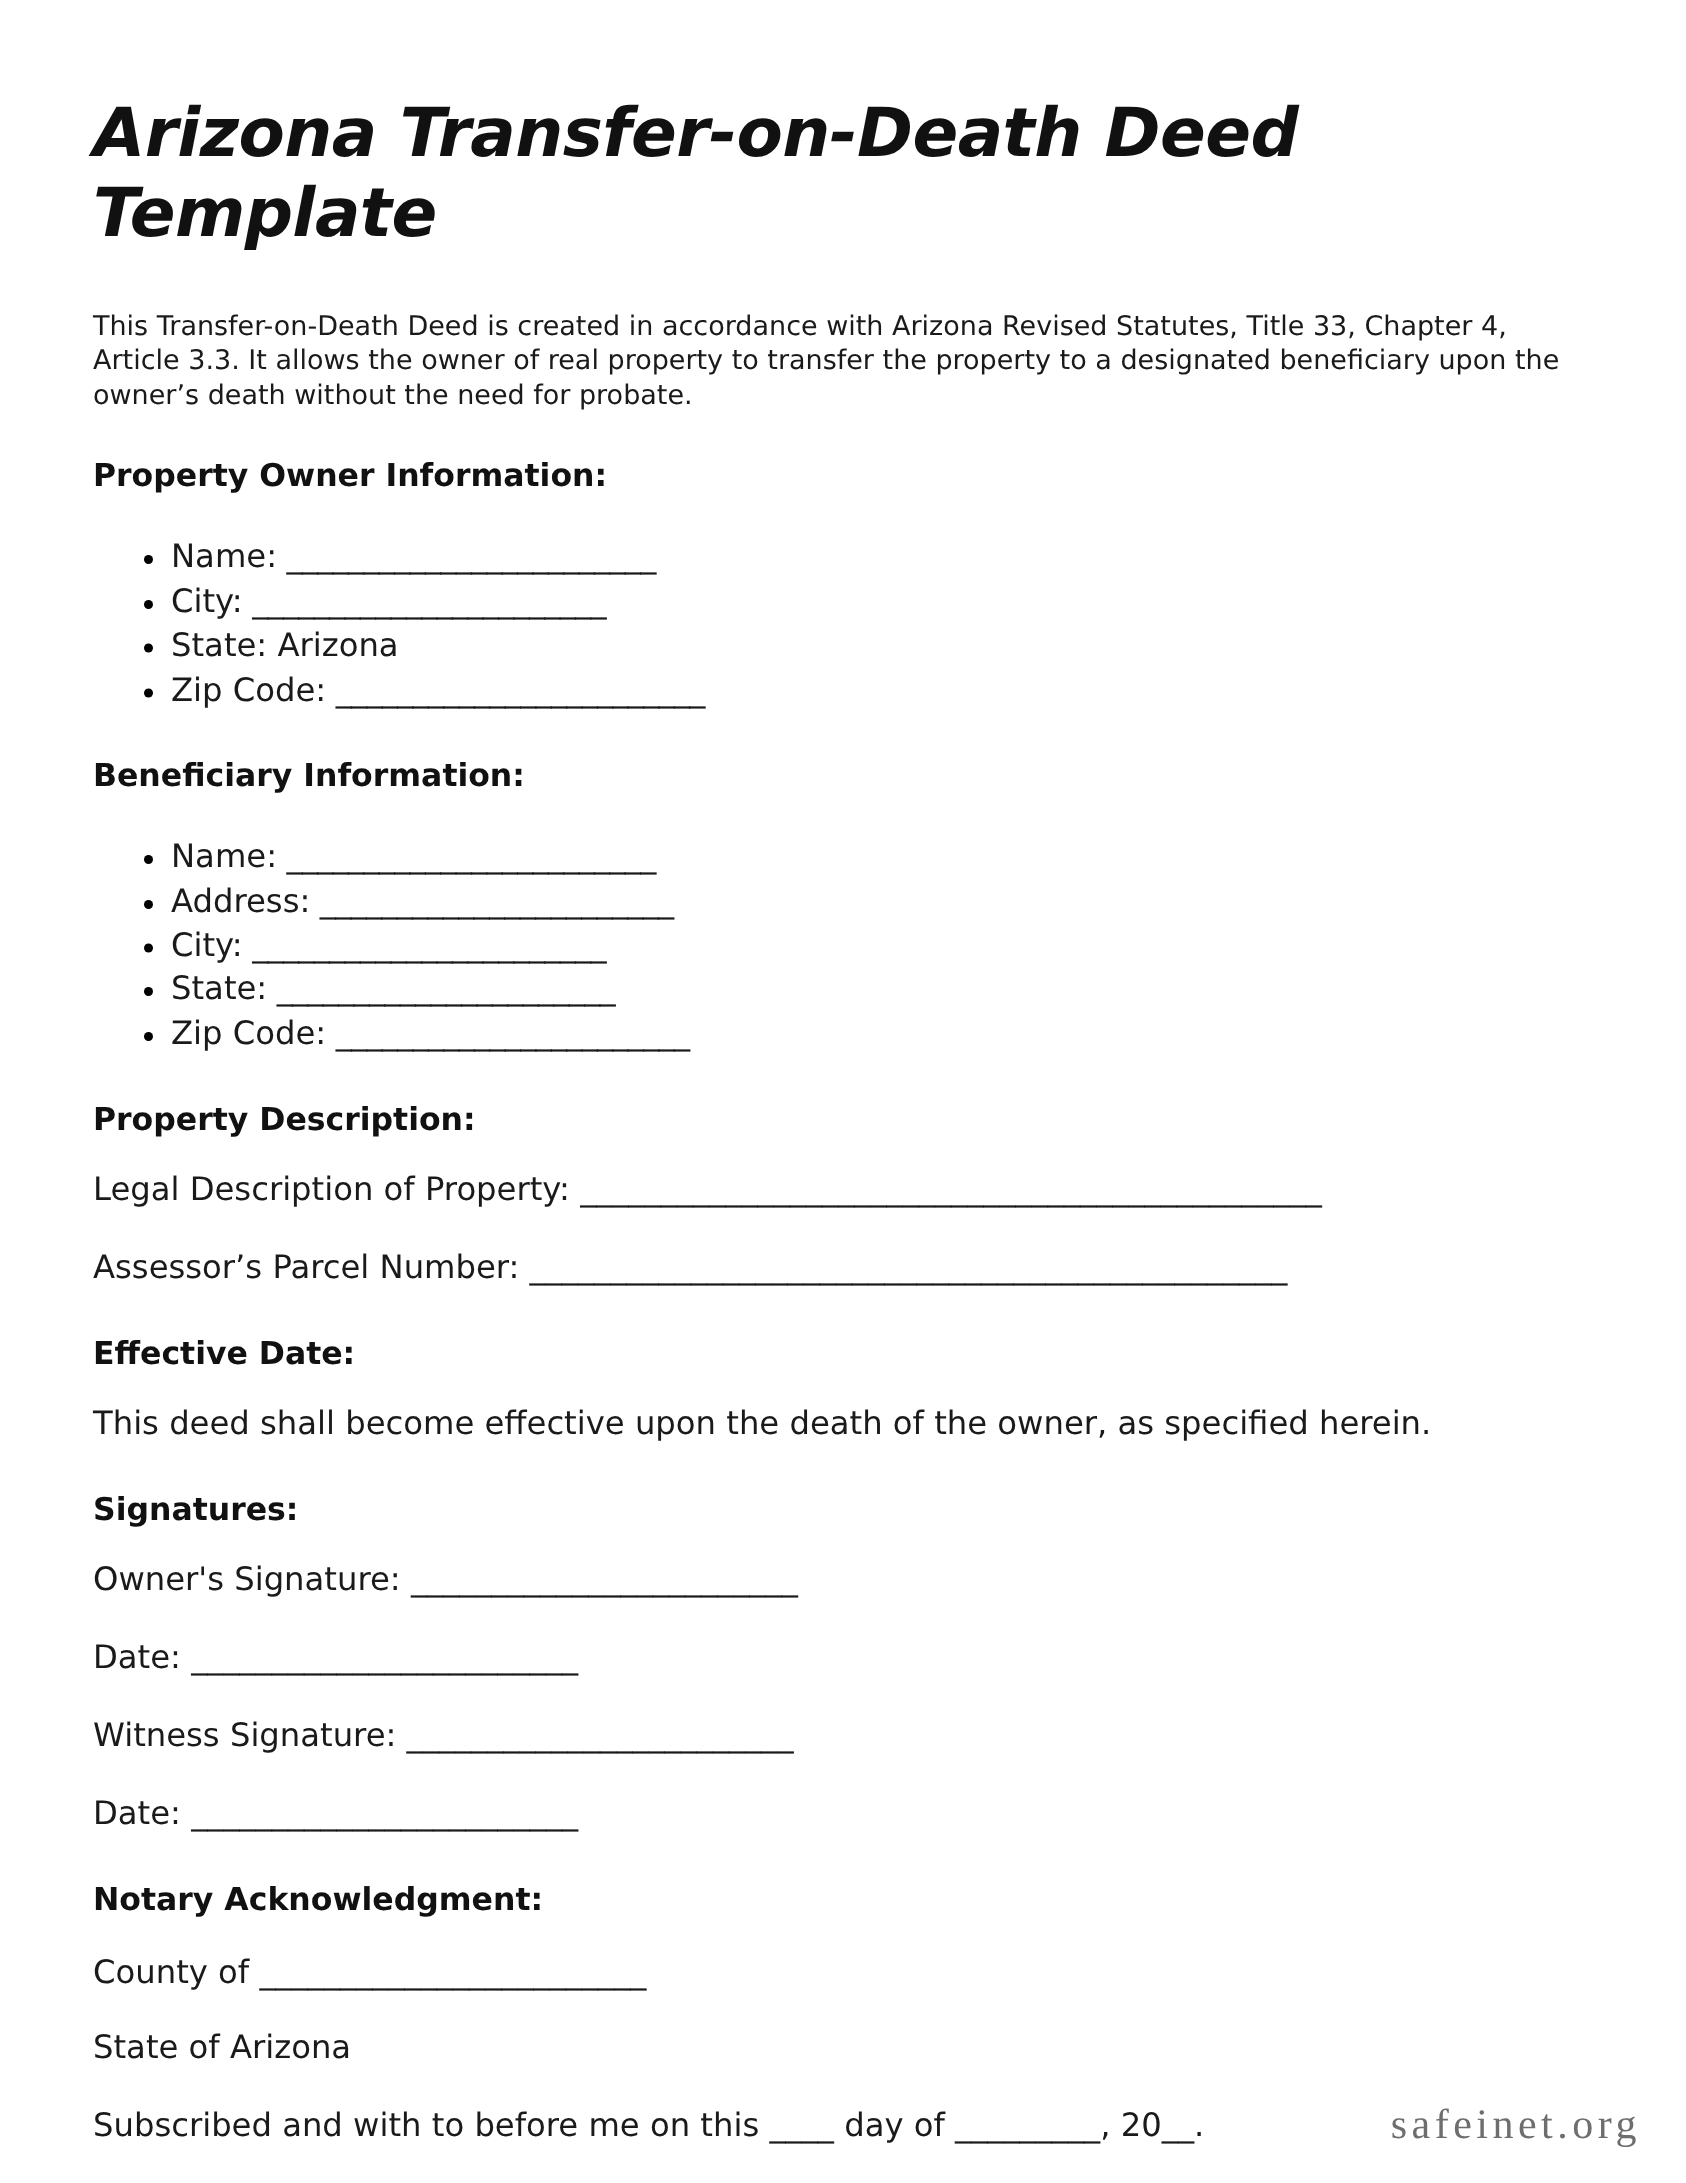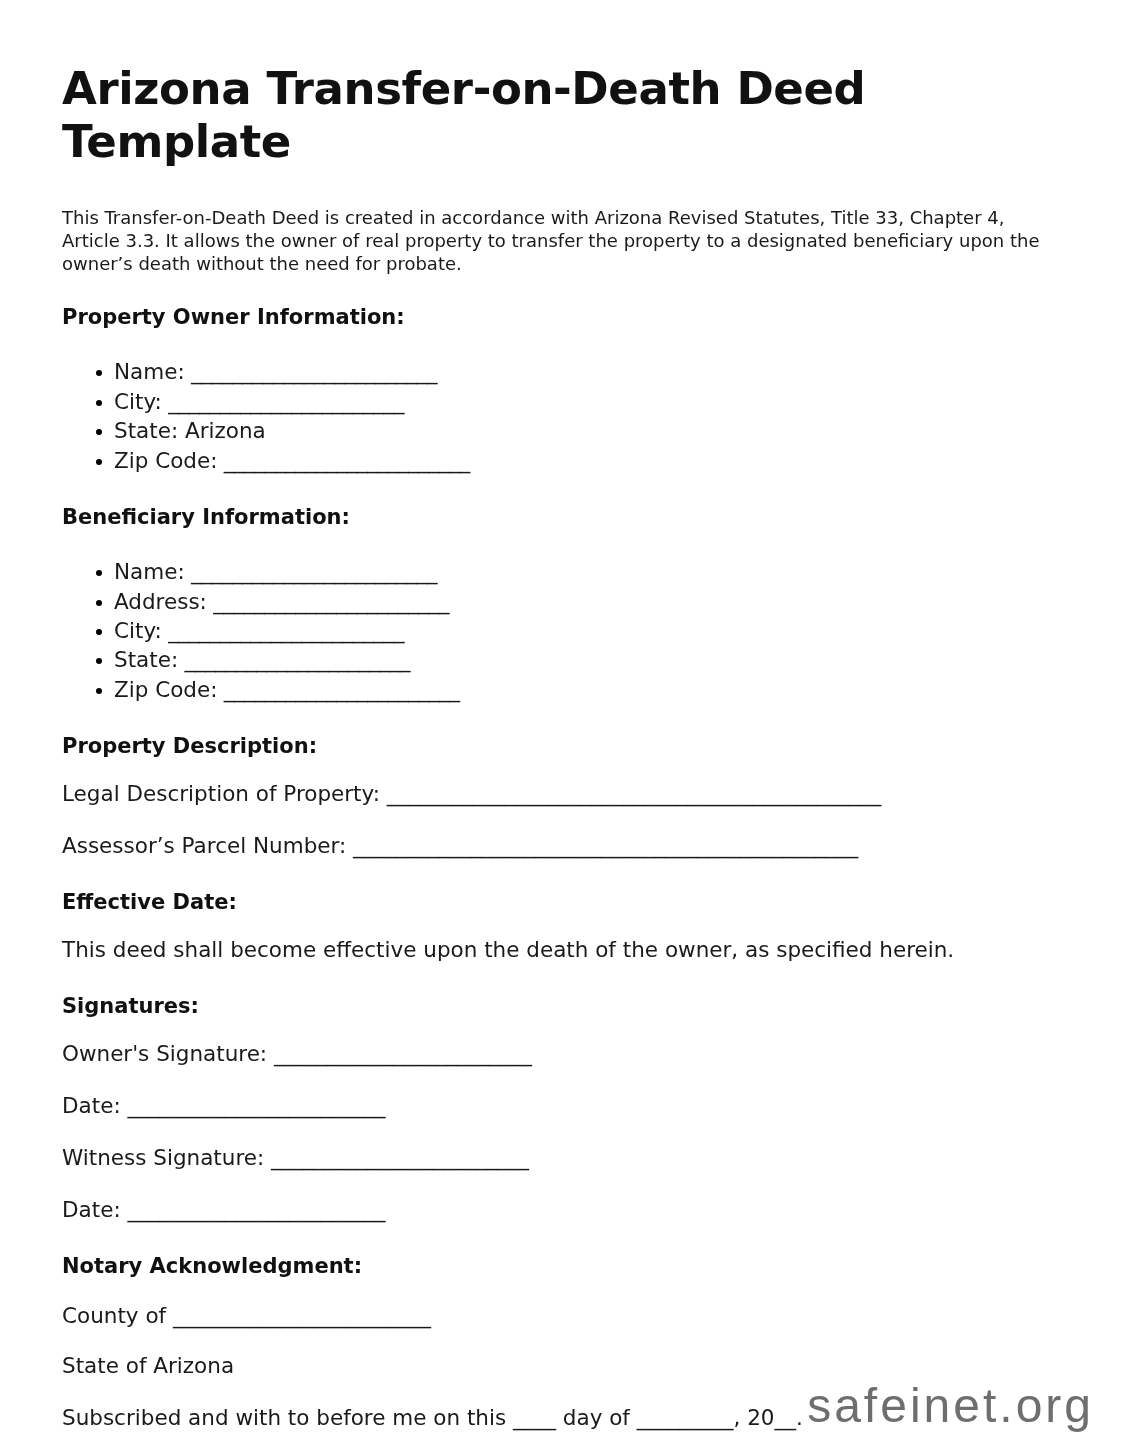--- a/index.html
+++ b/index.html
@@ -30,20 +30,21 @@
   }
   h1.doc-title {
     font-size: 45px;
     font-weight: bold;
     line-height: 1.18;
     letter-spacing: -0.4px;
     margin: 0 0 0 0;
     padding: 0;
     max-width: 860px;
     color: #111111;
+    font-style: italic;
   }
   p.intro {
     font-size: 18px;
     line-height: 1.28;
     margin: 38px 0 0 0;
     max-width: 1003px;
     color: #1a1a1a;
   }
   h2.section {
     font-size: 21px;
@@ -84,22 +85,22 @@
   p.line.first-after-head {
     margin-top: 22px;
   }
   .blank {
     letter-spacing: -0.5px;
   }
   .watermark {
     position: absolute;
     right: 30px;
     bottom: 22px;
-    font-family: Liberation Sans, sans-serif;
-    font-size: 48px;
+    font-family: Liberation Serif, serif;
+    font-size: 28px;
     letter-spacing: 3px;
     color: #6e6e6e;
     user-select: none;
   }
 </style>
 </head>
 <body>
 
 <div class="page">
   <div class="content">

